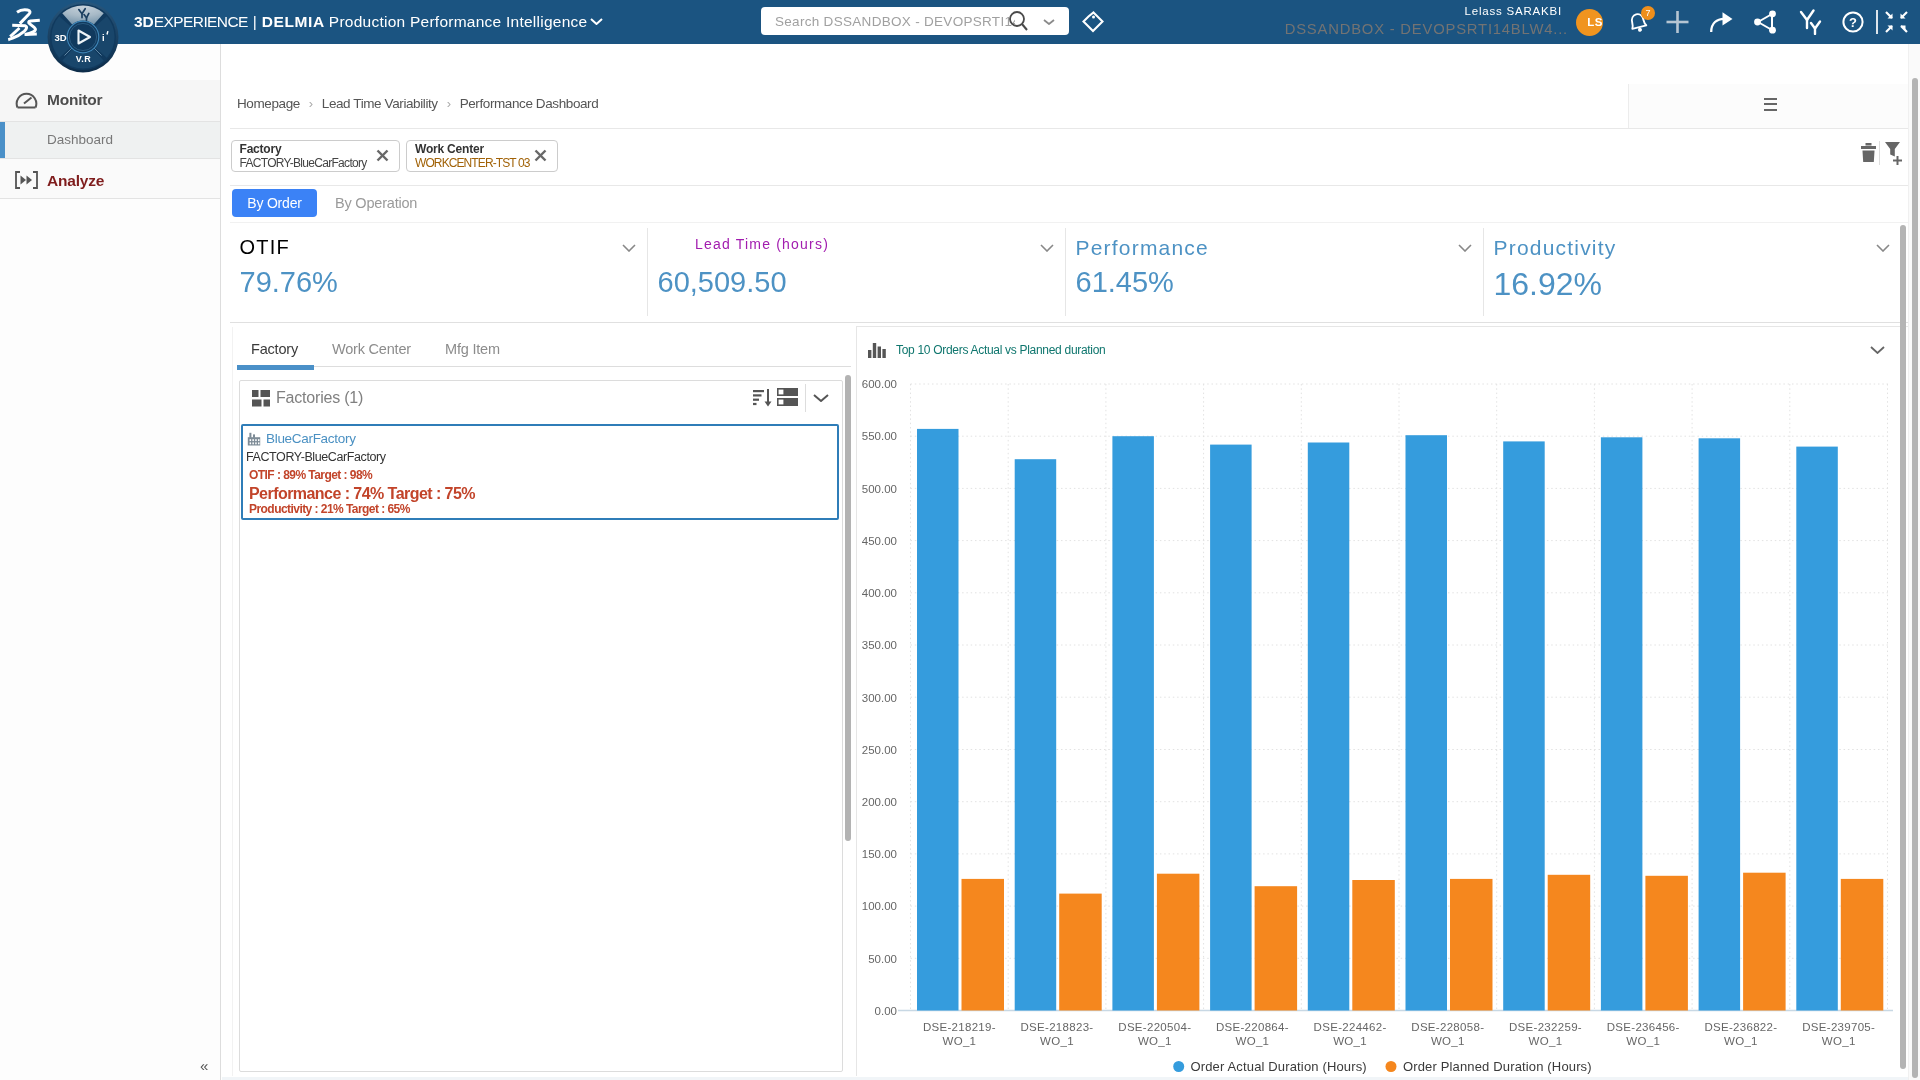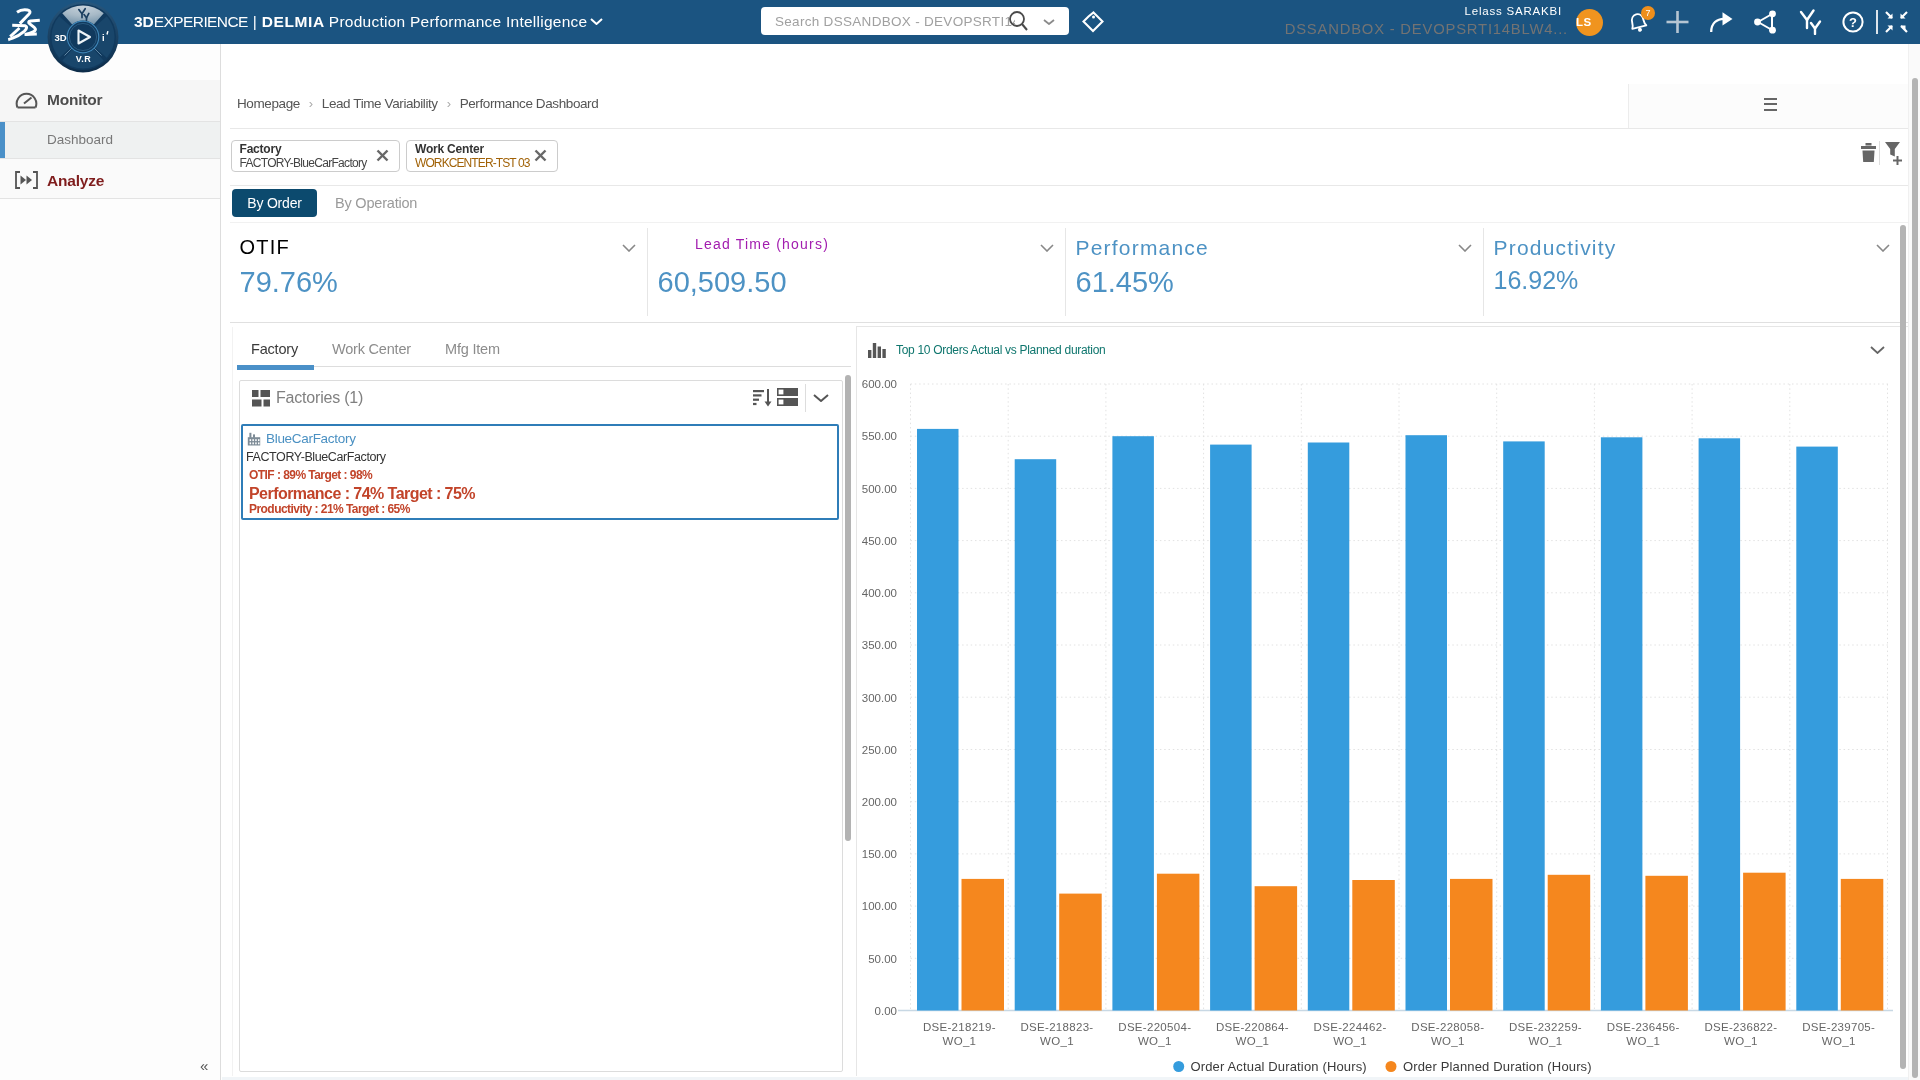--- a/index.html
+++ b/index.html
@@ -30,21 +30,21 @@
   </svg>
 <svg class="a" style="left:1043px;top:19px" width="12" height="6" viewBox="0 0 12 6">
     <polyline points="1,1 6.0,5 11,1" fill="none" stroke="#8a8a8a" stroke-width="1.8"></polyline>
   </svg>
 <svg class="a" style="left:1080px;top:10px" width="25" height="24" viewBox="0 0 25 24">
 <path d="M13.5 2.5 L22.5 11.5 L13 21 L3.5 11.5 L8.5 6.5 Z" fill="none" stroke="#fff" stroke-width="2.1" stroke-linejoin="miter"></path>
 <circle cx="13.5" cy="7" r="1.5" fill="#fff"></circle>
   </svg>
 <div class="a txt" style="right:358px;top:5px;color:#fff;font-size:11.5px;letter-spacing:.8px">Lelass SARAKBI</div>
 <div class="a txt" style="right:352px;top:20.5px;color:#737373;font-size:14.8px;letter-spacing:.8px">DSSANDBOX - DEVOPSRTI14BLW4...</div>
-<div class="a" style="left:1576px;top:9px;width:27px;height:27px;border-radius:50%;background:#f0941f;color:#fff;font-size:11.5px;font-weight:bold;text-align:left;line-height:27px;letter-spacing:.5px">LS</div>
+<div class="a" style="left:1576px;top:9px;width:27px;height:27px;border-radius:50%;background:#f0941f;color:#fff;font-size:11.5px;font-weight:bold;text-align:right;line-height:27px;letter-spacing:.5px">LS</div>
 <svg class="a" style="left:1624px;top:9px" width="26" height="26" viewBox="0 0 26 26">
 <g transform="rotate(-14 13 13)">
 <path d="M6.8 18.5 C6.8 18.5 8.2 16.6 8.2 12.6 C8.2 8.2 10.6 5.4 14 5.4 C17.4 5.4 19.8 8.2 19.8 12.6 C19.8 16.6 21.2 18.5 21.2 18.5 Z" fill="none" stroke="#fff" stroke-width="1.9" stroke-linejoin="round"></path>
 <circle cx="14" cy="21.3" r="2" fill="#fff"></circle>
     </g>
   </svg>
 <div class="a" style="left:1641px;top:6px;width:14px;height:14px;border-radius:50%;background:#ef8f1c;color:#fff;font-size:9px;text-align:center;line-height:14px">7</div>
 <svg class="a" style="left:1665px;top:9px" width="25" height="26" viewBox="0 0 25 26">
 <line x1="12.5" y1="2" x2="12.5" y2="24" stroke="#b6c5d2" stroke-width="2.6"></line>
 <line x1="1.5" y1="13" x2="23.5" y2="13" stroke="#b6c5d2" stroke-width="2.6"></line>
@@ -143,21 +143,21 @@
 </svg>
 <div class="a" style="left:1879px;top:141px;width:1px;height:24px;background:#ddd"></div>
 <svg class="a" style="left:1884px;top:141px" width="19" height="25" viewBox="0 0 19 25">
 <path d="M1 1 H16 L10.8 8 V15.5 L6.2 13.5 V8 Z" fill="#666"></path>
 <g stroke="#666" stroke-width="2">
       <line x1="13.5" y1="15" x2="13.5" y2="24"></line>
       <line x1="9" y1="19.5" x2="18" y2="19.5"></line>
     </g>
 </svg>
 <div class="a" style="left:230px;top:185px;width:1678px;height:1px;background:#e8e8e8"></div>
-<div class="a" style="left:232px;top:188.5px;width:85px;height:28px;background:#0c4a6e;border-radius:4px;color:#fff;font-size:14px;text-align:center;line-height:28px;letter-spacing:-.2px">By Order</div>
+<div class="a" style="left:232px;top:188.5px;width:85px;height:28px;background:#3b82f6;border-radius:4px;color:#fff;font-size:14px;text-align:center;line-height:28px;letter-spacing:-.2px">By Order</div>
 <div class="a txt" style="left:335px;top:188.5px;height:28px;line-height:28px;font-size:14.5px;color:#9a9a9a;letter-spacing:-.2px">By Operation</div>
 <div class="a" style="left:230px;top:221.5px;width:1678px;height:1px;background:#f1f1f1"></div>
 <div class="a txt" style="left:239.5px;top:235.5px;font-size:20px;color:#000000;letter-spacing:1.2px">OTIF</div>
 <div class="a txt" style="left:239.5px;top:266px;font-size:29px;color:#4d92c4;letter-spacing:0">79.76%</div>
 <svg class="a" style="left:621.5px;top:243.5px" width="14" height="8" viewBox="0 0 14 8">
     <polyline points="1,1 7.0,7 13,1" fill="none" stroke="#888" stroke-width="1.6"></polyline>
   </svg>
 <div class="a" style="left:646.5px;top:228px;width:1px;height:88px;background:#e6e6e6"></div>
 <div class="a txt" style="left:695px;top:235.5px;font-size:14px;color:#a21caf;letter-spacing:1.2px">Lead Time (hours)</div>
 <div class="a txt" style="left:657.5px;top:266px;font-size:29px;color:#4d92c4;letter-spacing:0">60,509.50</div>
@@ -165,21 +165,21 @@
     <polyline points="1,1 7.0,7 13,1" fill="none" stroke="#888" stroke-width="1.6"></polyline>
   </svg>
 <div class="a" style="left:1064.5px;top:228px;width:1px;height:88px;background:#e6e6e6"></div>
 <div class="a txt" style="left:1075.5px;top:235.5px;font-size:21px;color:#4d92c4;letter-spacing:1.2px">Performance</div>
 <div class="a txt" style="left:1075.5px;top:266px;font-size:29px;color:#4d92c4;letter-spacing:0">61.45%</div>
 <svg class="a" style="left:1457.5px;top:243.5px" width="14" height="8" viewBox="0 0 14 8">
     <polyline points="1,1 7.0,7 13,1" fill="none" stroke="#888" stroke-width="1.6"></polyline>
   </svg>
 <div class="a" style="left:1482.5px;top:228px;width:1px;height:88px;background:#e6e6e6"></div>
 <div class="a txt" style="left:1493.5px;top:235.5px;font-size:21px;color:#4d92c4;letter-spacing:1.2px">Productivity</div>
-<div class="a txt" style="left:1493.5px;top:266px;font-size:25px;color:#4d92c4;letter-spacing:0">16.92%</div>
+<div class="a txt" style="left:1493.5px;top:266px;font-size:32px;color:#4d92c4;letter-spacing:0">16.92%</div>
 <svg class="a" style="left:1875.5px;top:243.5px" width="14" height="8" viewBox="0 0 14 8">
     <polyline points="1,1 7.0,7 13,1" fill="none" stroke="#888" stroke-width="1.6"></polyline>
   </svg>
 <div class="a" style="left:230px;top:322px;width:1678px;height:1px;background:#e0e0e0"></div>
 <div class="a txt" style="left:251px;top:341px;font-size:14.5px;color:#3a3a3a;letter-spacing:-.2px">Factory</div>
 <div class="a txt" style="left:332px;top:341px;font-size:14.5px;color:#8c8c8c;letter-spacing:-.2px">Work Center</div>
 <div class="a txt" style="left:445px;top:341px;font-size:14.5px;color:#8c8c8c;letter-spacing:-.2px">Mfg Item</div>
 <div class="a" style="left:237px;top:366px;width:614px;height:1px;background:#ddd"></div>
 <div class="a" style="left:237px;top:365px;width:77px;height:5px;background:#4a90c8"></div>
 <div class="a" style="left:231.5px;top:327px;width:1px;height:749px;background:#f2f2f2"></div>

